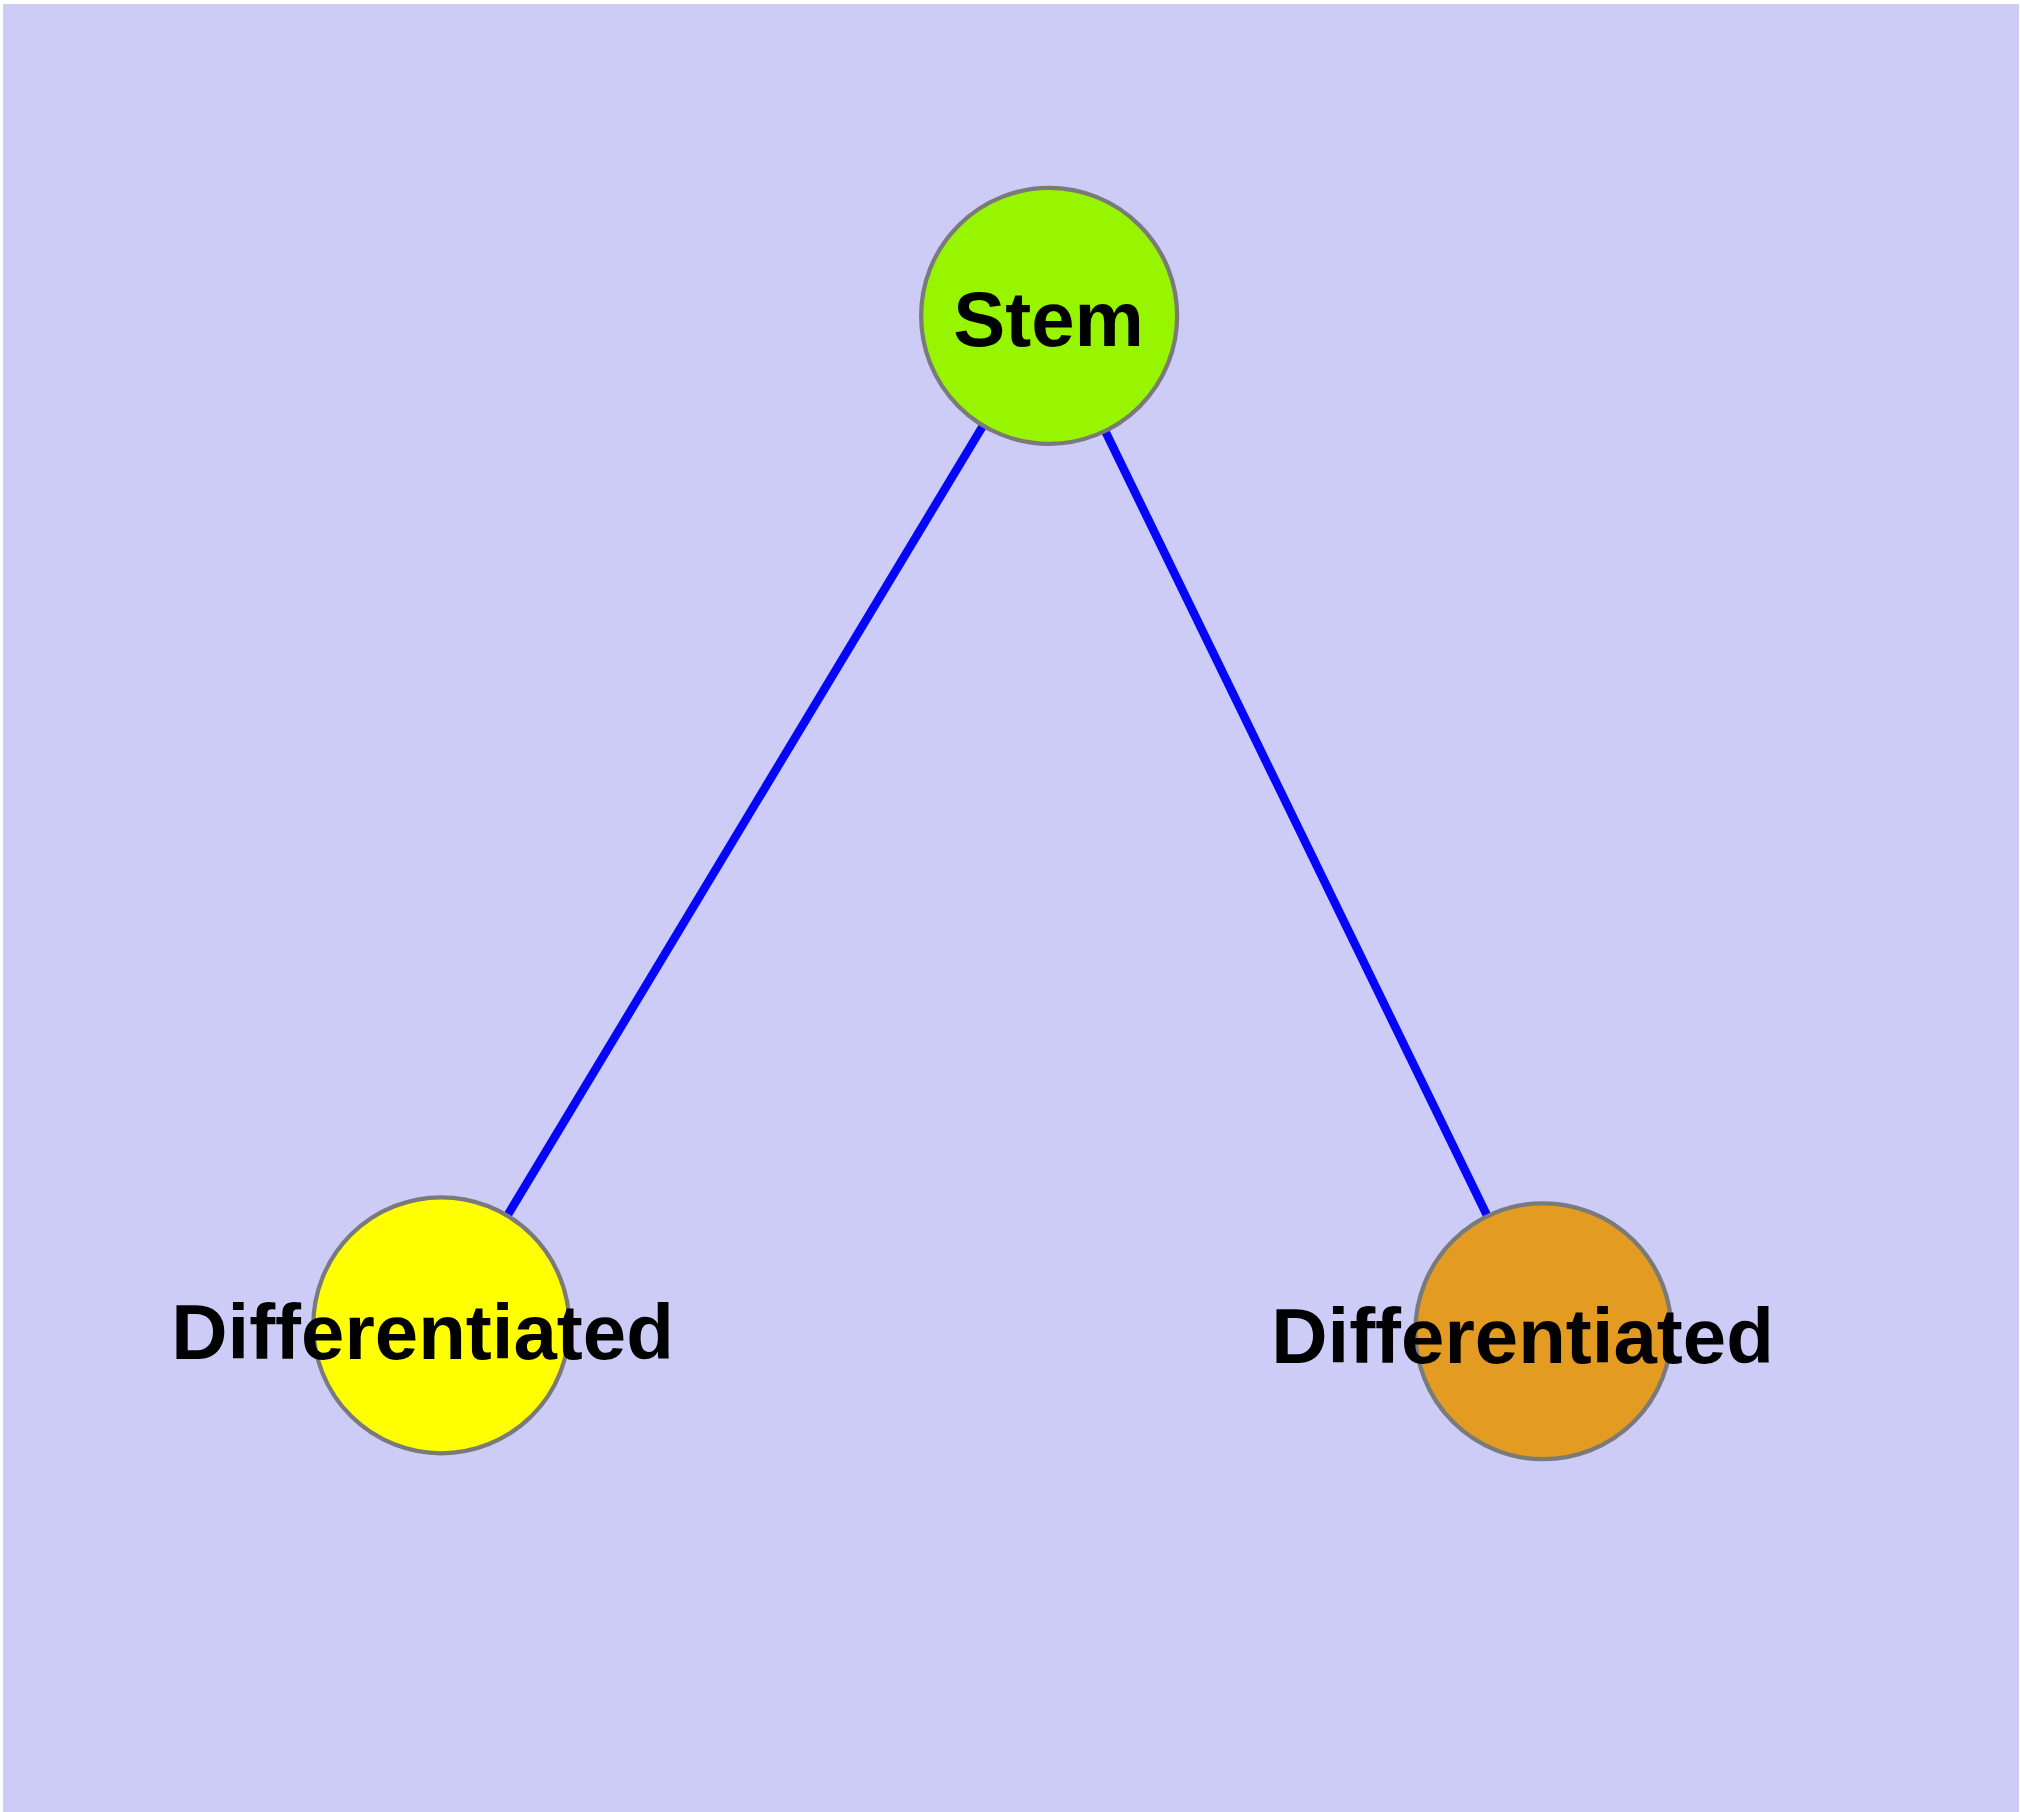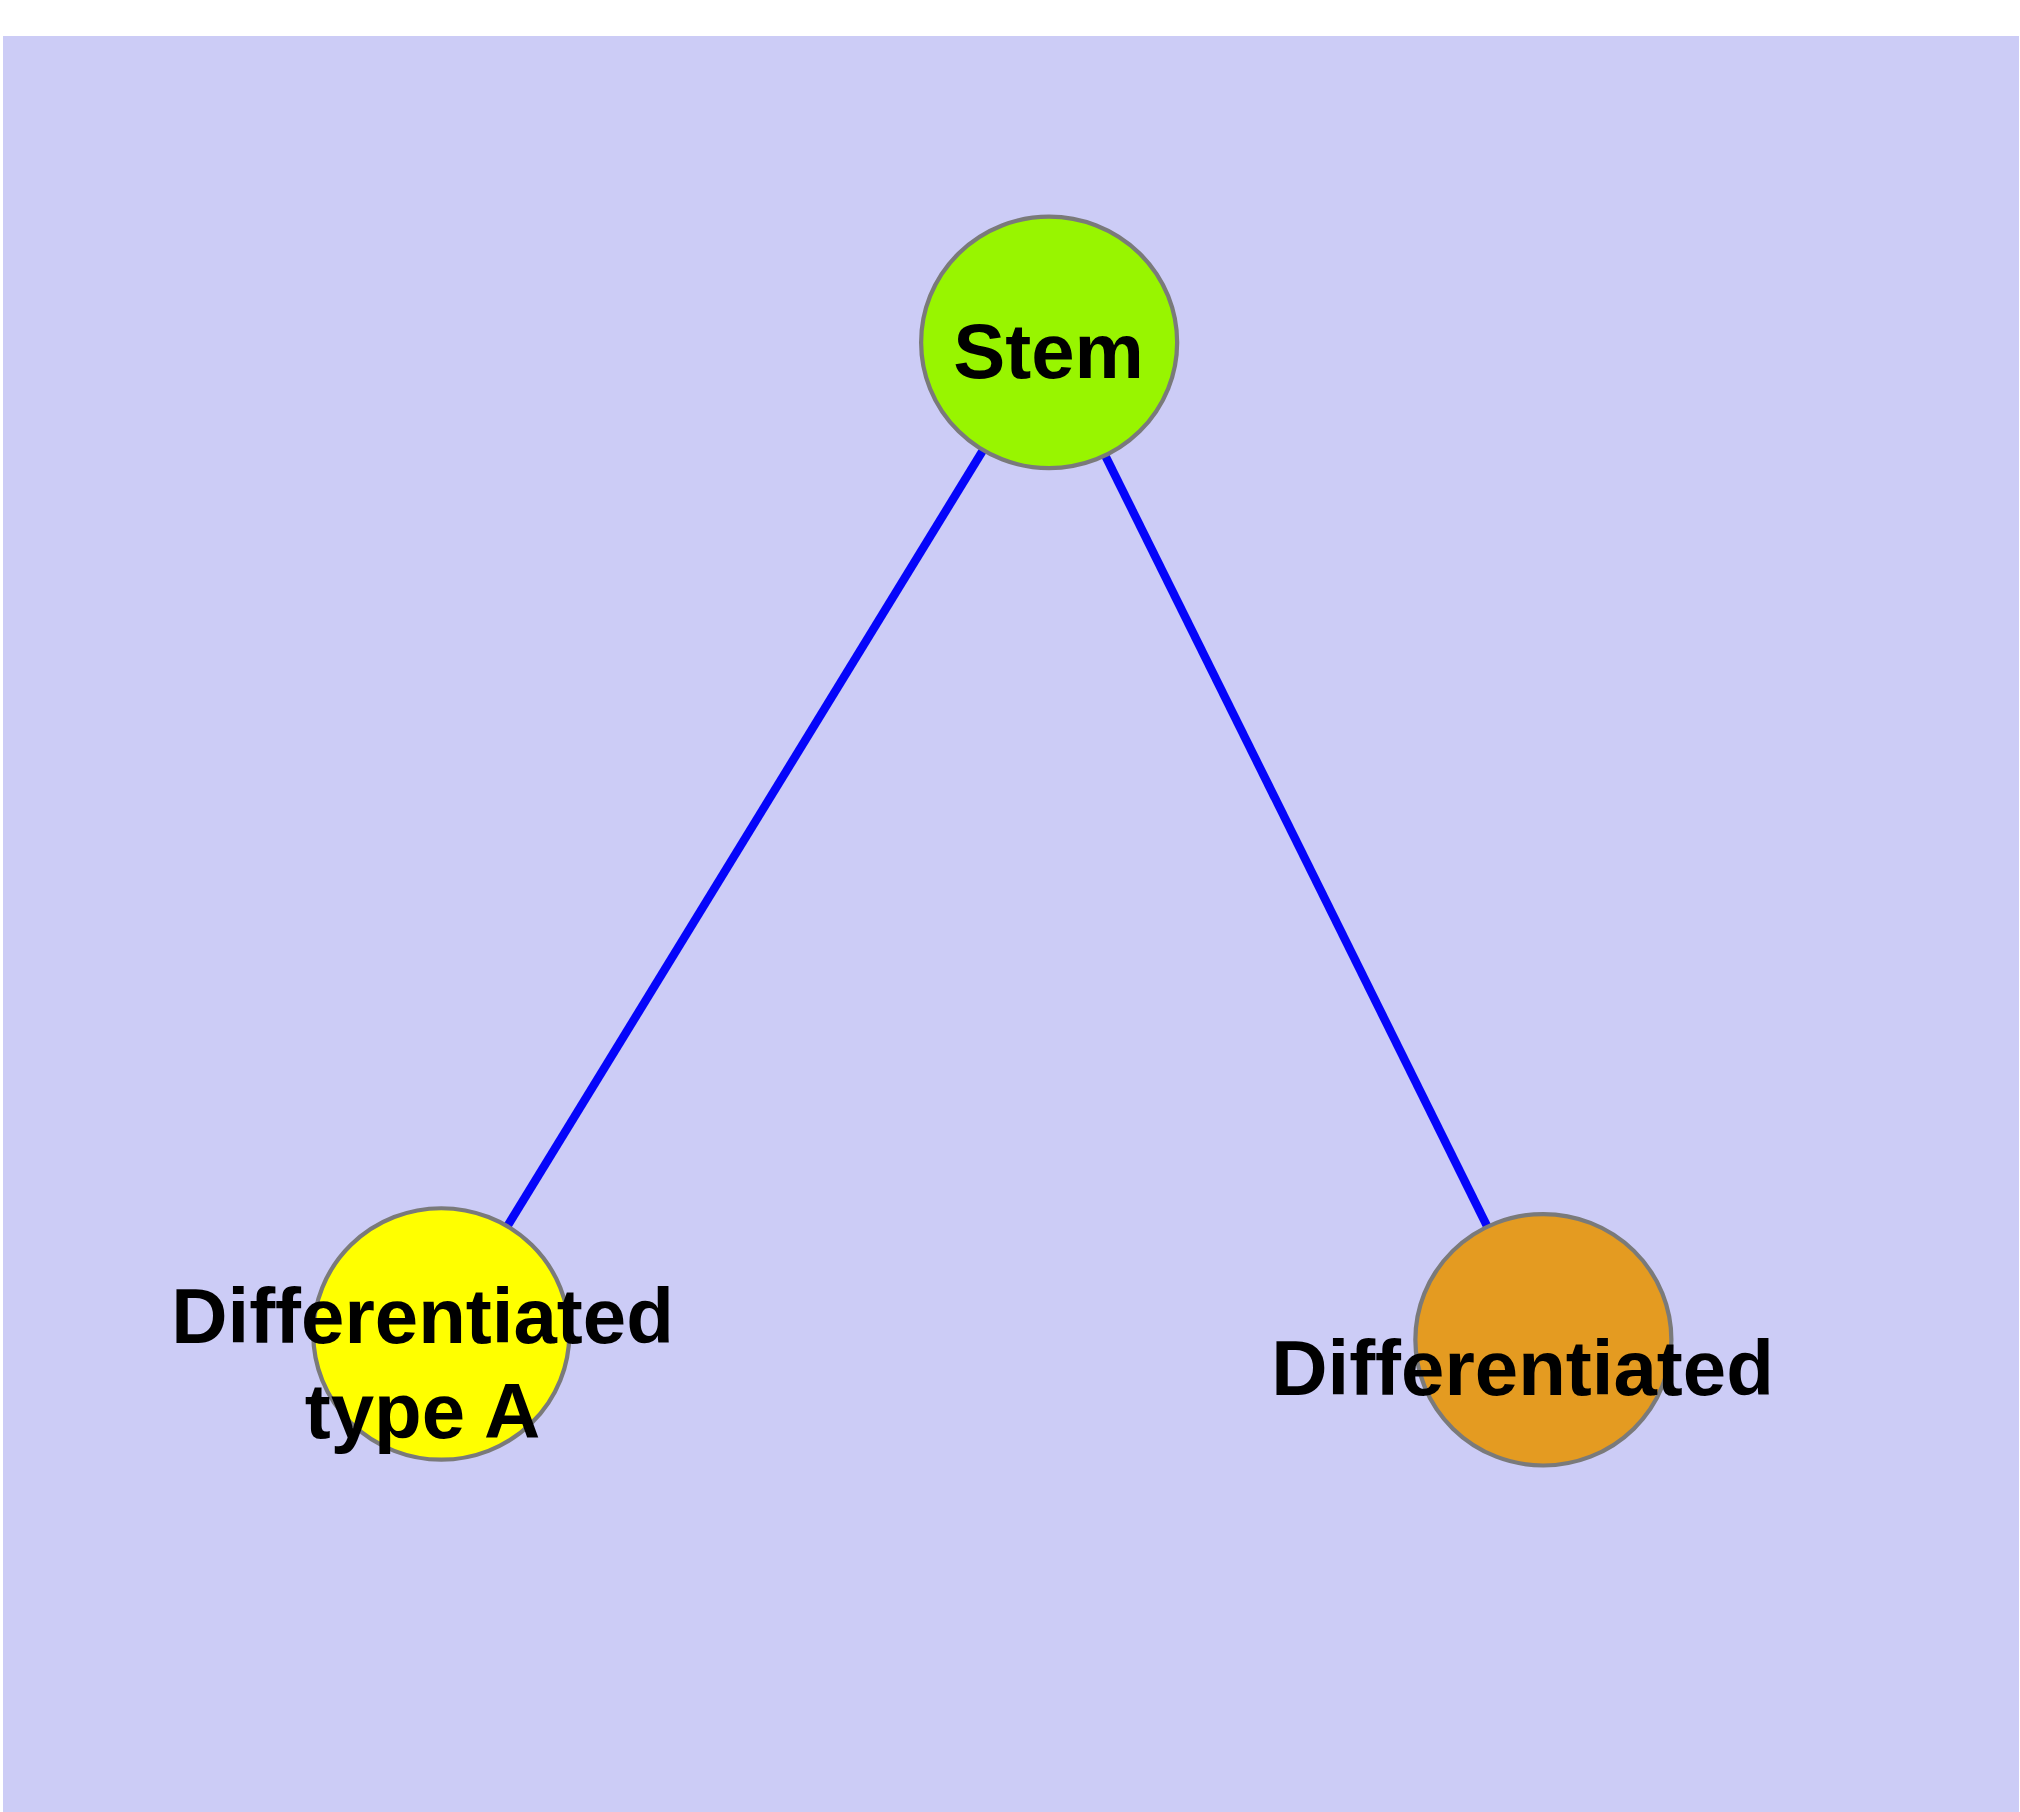--- a/index.html
+++ b/index.html
@@ -13,21 +13,20 @@
     background: #ffffff;
     overflow: hidden;
     font-family: "Liberation Sans", sans-serif;
   }
   .canvas {
     position: absolute;
     left: 2.5px;
     top: 4.2px;
     right: 1.7px;
     bottom: 0;
-    margin-top: 32px;
   }
   .graph-svg {
     position: absolute;
     left: 0;
     top: 0;
     width: 100%;
     height: 100%;
   }
   .node-label {
     position: absolute;
@@ -53,21 +52,20 @@
 
     <circle cx="1237" cy="373" r="151" stroke-width="5" fill="#98f500" stroke="#7a7a7a"></circle>
     <circle cx="520" cy="1564" r="151" stroke-width="5" fill="#ffff00" stroke="#7a7a7a"></circle>
     <circle cx="1820" cy="1571" r="151" stroke-width="5" fill="#e49b21" stroke="#7a7a7a"></circle>
   </svg>
 
   <div class="node-label" style="left:1046px; top:315px;">Stem</div>
 
   <div class="node-label" style="left:420px; top:1328px;">
     <div>Differentiated</div>
-    <div>type A</div>
   </div>
 
   <div class="node-label" style="left:1520px; top:1332px;">
     <div>Differentiated</div>
   </div>
 
 </div>
 
 
 </body></html>

